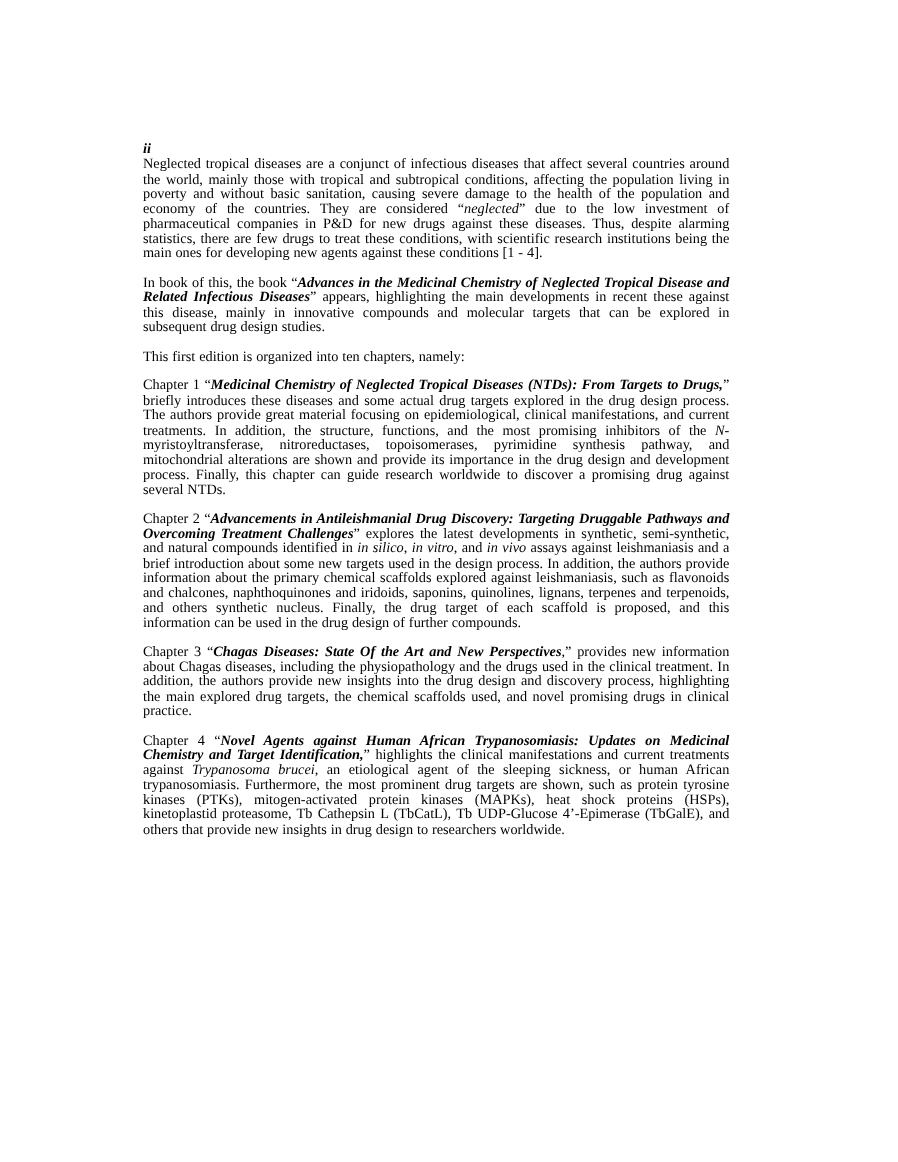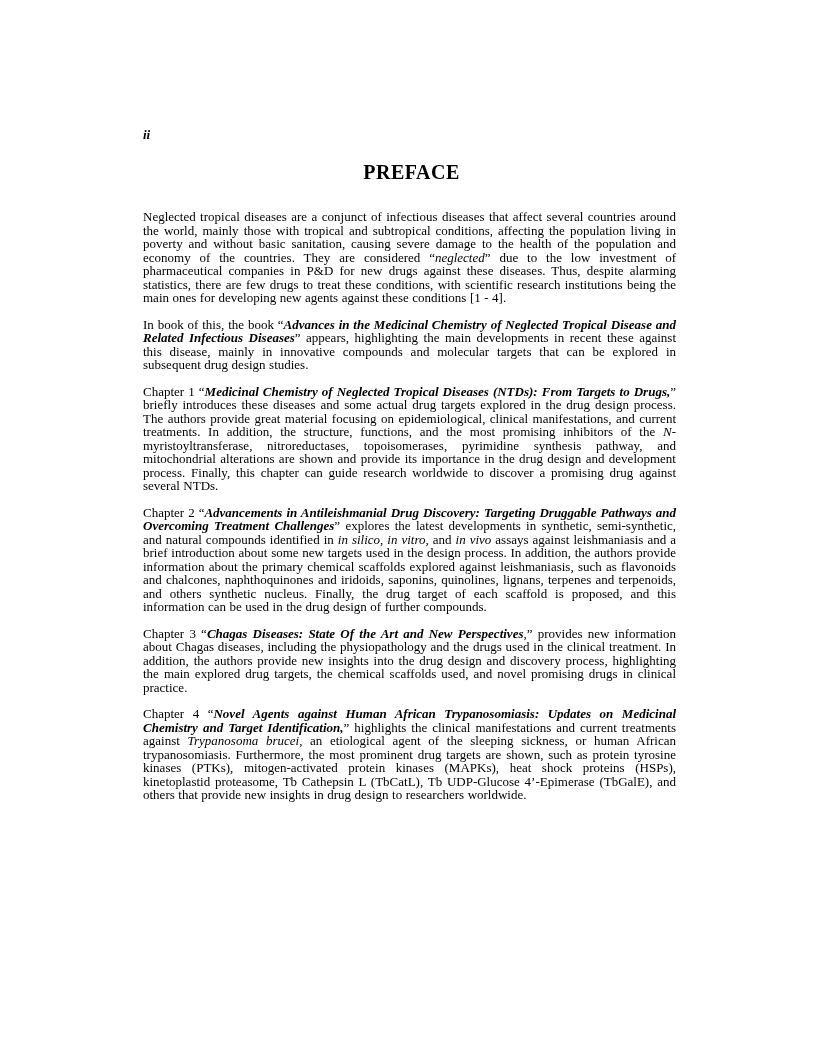--- a/index.html
+++ b/index.html
@@ -16,21 +16,21 @@
     overflow: hidden;
   }
   .page {
     position: relative;
     width: 816px;
     height: 1056px;
     background: #ffffff;
   }
   .content {
     position: absolute;
-    left: 143px;
+    left: 130px;
     top: 128px;
     width: 537px;
   }
   .page-number {
     font-size: 13px;
     line-height: 14px;
     font-weight: bold;
     font-style: italic;
   }
   .title {
@@ -51,23 +51,23 @@
   .para:last-child { margin-bottom: 0; }
   .run-i { font-style: italic; }
   .run-bi { font-style: italic; font-weight: bold; }
 </style>
 </head>
 <body>
 
 <div class="page">
   <div class="content">
     <div class="page-number">ii</div>
-    <h1 class="title">PREFACE</h1>
     <div class="body-text">
         <p class="para"><span>Neglected tropical diseases are a conjunct of infectious diseases that affect several countries around the world, mainly those with tropical and subtropical conditions, affecting the population living in poverty and without basic sanitation, causing severe damage to the health of the population and economy of the countries. They are considered “</span><span class="run-i">neglected</span><span>” due to the low investment of pharmaceutical companies in P&amp;D for new drugs against these diseases. Thus, despite alarming statistics, there are few drugs to treat these conditions, with scientific research institutions being the main ones for developing new agents against these conditions [1 - 4].</span></p>
         <p class="para"><span>In book of this, the book “</span><span class="run-bi">Advances in the Medicinal Chemistry of Neglected Tropical Disease and Related Infectious Diseases</span><span>” appears, highlighting the main developments in recent these against this disease, mainly in innovative compounds and molecular targets that can be explored in subsequent drug design studies.</span></p>
+        <p class="para"><span>This first edition is organized into ten chapters, namely:</span></p>
         <p class="para"><span>Chapter 1 “</span><span class="run-bi">Medicinal Chemistry of Neglected Tropical Diseases (NTDs): From Targets to Drugs,</span><span>” briefly introduces these diseases and some actual drug targets explored in the drug design process. The authors provide great material focusing on epidemiological, clinical manifestations, and current treatments. In addition, the structure, functions, and the most promising inhibitors of the </span><span class="run-i">N</span><span>-myristoyltransferase, nitroreductases, topoisomerases, pyrimidine synthesis pathway, and mitochondrial alterations are shown and provide its importance in the drug design and development process. Finally, this chapter can guide research worldwide to discover a promising drug against several NTDs.</span></p>
         <p class="para"><span>Chapter 2 “</span><span class="run-bi">Advancements in Antileishmanial Drug Discovery: Targeting Druggable Pathways and Overcoming Treatment Challenges</span><span>” explores the latest developments in synthetic, semi-synthetic, and natural compounds identified in </span><span class="run-i">in silico</span><span>, </span><span class="run-i">in vitro</span><span>, and </span><span class="run-i">in vivo</span><span> assays against leishmaniasis and a brief introduction about some new targets used in the design process. In addition, the authors provide information about the primary chemical scaffolds explored against leishmaniasis, such as flavonoids and chalcones, naphthoquinones and iridoids, saponins, quinolines, lignans, terpenes and terpenoids, and others synthetic nucleus. Finally, the drug target of each scaffold is proposed, and this information can be used in the drug design of further compounds.</span></p>
         <p class="para"><span>Chapter 3 “</span><span class="run-bi">Chagas Diseases: State Of the Art and New Perspectives</span><span>,” provides new information about Chagas diseases, including the physiopathology and the drugs used in the clinical treatment. In addition, the authors provide new insights into the drug design and discovery process, highlighting the main explored drug targets, the chemical scaffolds used, and novel promising drugs in clinical practice.</span></p>
         <p class="para"><span>Chapter 4 “</span><span class="run-bi">Novel Agents against Human African Trypanosomiasis: Updates on Medicinal Chemistry and Target Identification,</span><span>” highlights the clinical manifestations and current treatments against </span><span class="run-i">Trypanosoma brucei</span><span>, an etiological agent of the sleeping sickness, or human African trypanosomiasis. Furthermore, the most prominent drug targets are shown, such as protein tyrosine kinases (PTKs), mitogen-activated protein kinases (MAPKs), heat shock proteins (HSPs), kinetoplastid proteasome, Tb Cathepsin L (TbCatL), Tb UDP-Glucose 4’-Epimerase (TbGalE), and others that provide new insights in drug design to researchers worldwide.</span></p>
       </div>
   </div>
 </div>
 
 </body></html>

